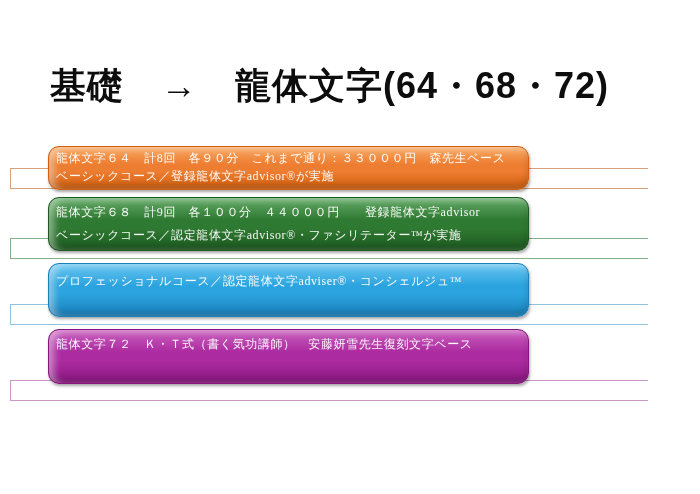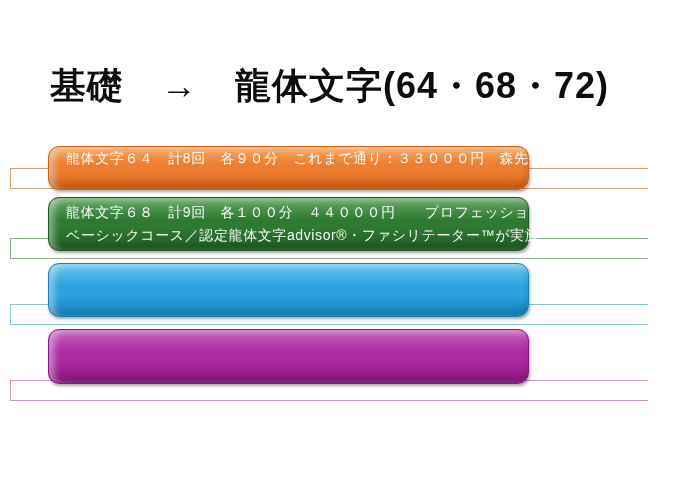--- a/index.html
+++ b/index.html
@@ -33,26 +33,27 @@
     border:1px solid var(--dark,#888);
     background:linear-gradient(180deg,var(--light,#ddd) 0%,var(--main,#aaa) 42%,var(--main,#aaa) 58%,var(--dark,#888) 100%);
     box-shadow:
       inset 5px 2px 7px rgba(255,255,255,.45),
       inset 0 -4px 6px rgba(0,0,0,.18),
       1px 2px 3px rgba(0,0,0,.35);
     z-index:2;
   }
   .card .line{
     display:block;
-    margin-left:17px;
-    font-size:14px;
+    margin-left:7px;
+    font-size:12px;
     letter-spacing:.6px;
     line-height:12px;
     white-space:nowrap;
     color:rgba(255,255,255,.96);
+    font-family:Liberation Serif, serif;
   }
   
   .r0 .card{top:146px;height:42px}
   .r0 .backplate{top:168px}
   .r0 .line1{margin-top:5px}
   .r0 .line2{margin-top:6px}
 
   .r1 .card{top:197px;height:52px}
   .r1 .backplate{top:238px}
 
@@ -69,36 +70,39 @@
 <body>
 
 <div class="canvas">
 
   <div class="title">基礎　→　龍体文字(64・68・72)</div>
 
   <div class="r0" style="--main: #ED7D31; --light: #F8A75F; --dark: #D2600E; --outline: #D5A27B;">
     <div class="backplate"></div>
     <div class="card">
       <span class="line line1">龍体文字６４　計8回　各９０分　これまで通り：３３０００円　森先生ベース</span>
+      <span class="line line2">ベーシックコース／登録龍体文字advisor®が実施</span>
     </div>
   </div>
 
   <div class="r1" style="--main: #2F7A32; --light: #63A966; --dark: #1C5A1F; --outline: #85AF88;">
     <div class="backplate"></div>
     <div class="card">
-      <span class="line line1">龍体文字６８　計9回　各１００分　４４０００円　　プロフェッショナルコース</span>
+      <span class="line line1">龍体文字６８　計9回　各１００分　４４０００円　　登録龍体文字advisor</span>
       <span class="line line2">ベーシックコース／認定龍体文字advisor®・ファシリテーター™が実施</span>
     </div>
   </div>
 
   <div class="r2" style="--main: #2BA3DF; --light: #67C5F0; --dark: #1881BB; --outline: #8FC3DC;">
     <div class="backplate"></div>
     <div class="card">
+      <span class="line line2">プロフェッショナルコース／認定龍体文字adviser®・コンシェルジュ™</span>
     </div>
   </div>
 
   <div class="r3" style="--main: #AC2BA0; --light: #C95FBE; --dark: #8A1580; --outline: #C998C5;">
     <div class="backplate"></div>
     <div class="card">
+      <span class="line line1">龍体文字７２　Ｋ・Ｔ式（書く気功講師）　安藤妍雪先生復刻文字ベース</span>
     </div>
   </div>
 
 </div>
 
 </body></html>

